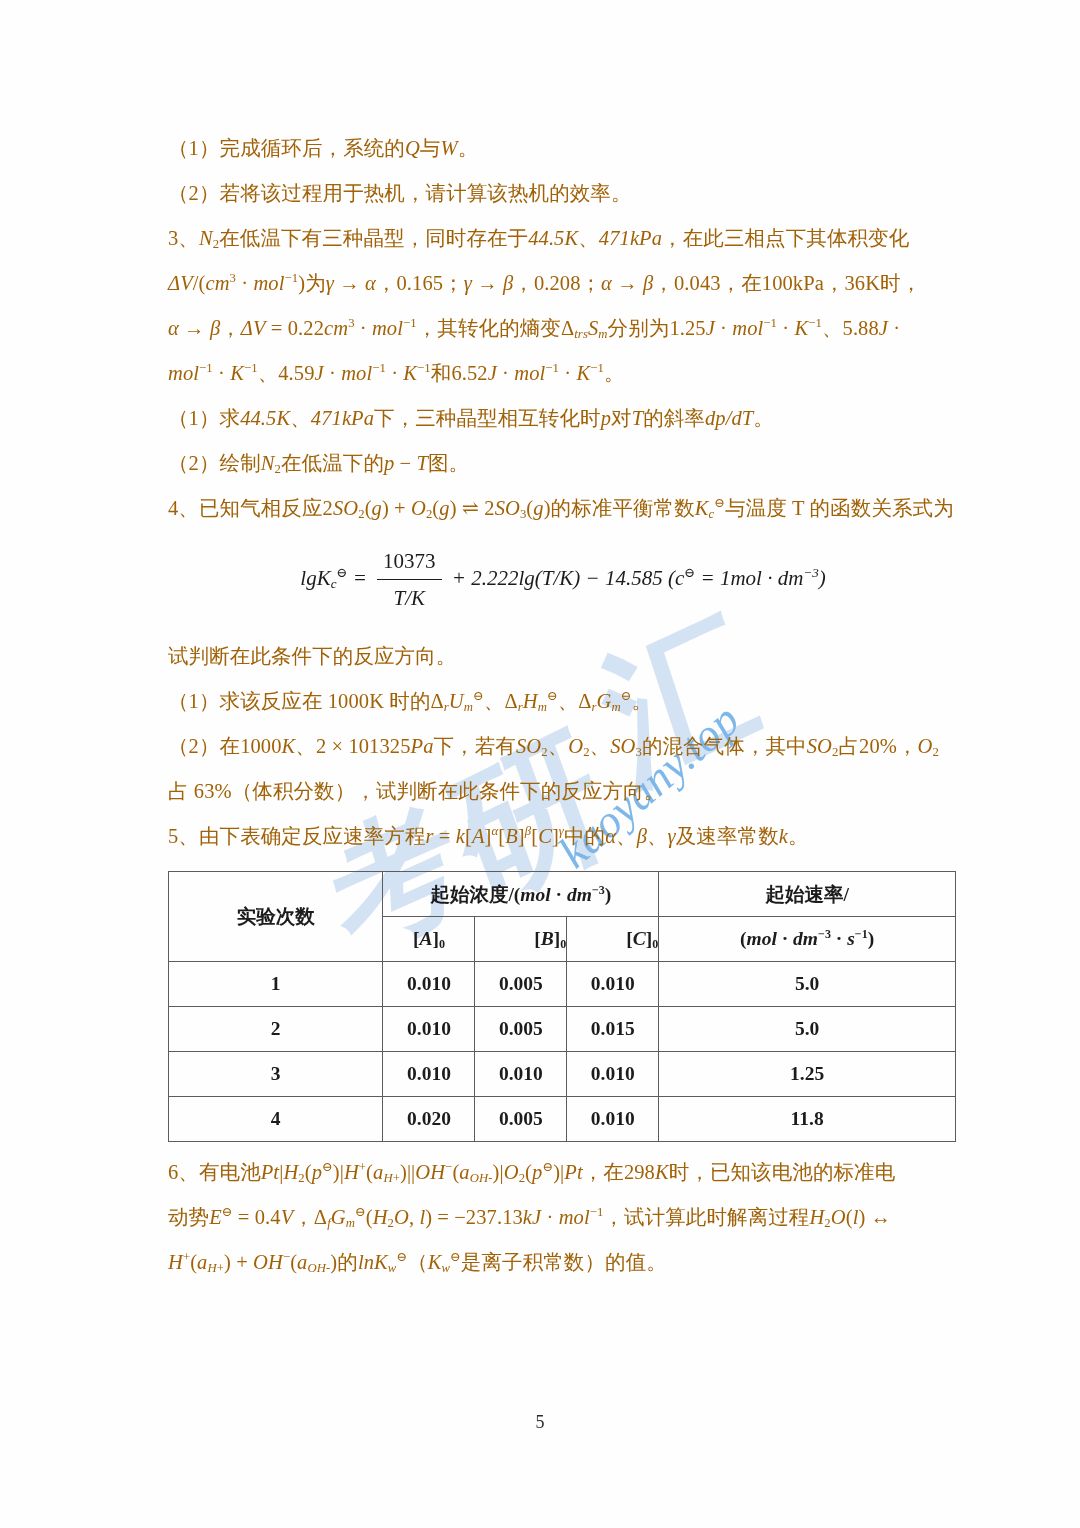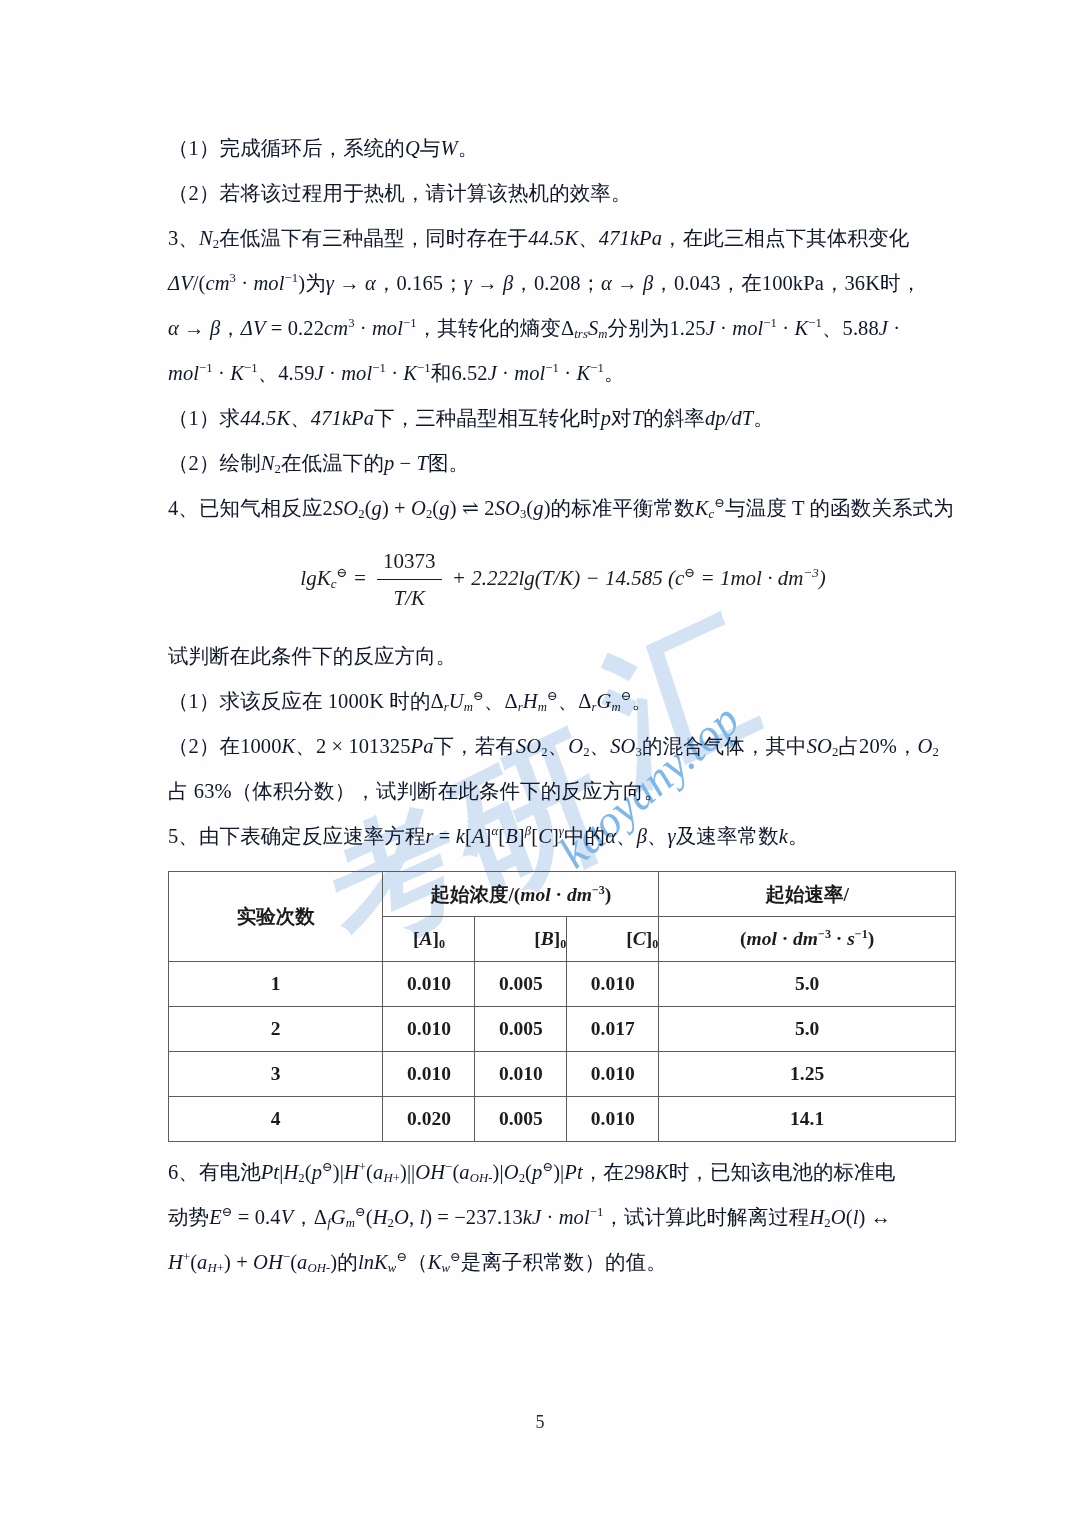--- a/index.html
+++ b/index.html
@@ -29,21 +29,21 @@
     width: 790px;
   }
 
   
   .para {
     font-size: 20.5px;
     line-height: 45px;
     letter-spacing: 0.1px;
     margin: 0 0 0 0;
     white-space: normal;
-    color: #0f172a;
+    color: #a16207;
   }
 
   
   i, .mi {
     font-family: "Liberation Serif", "DejaVu Serif", serif;
     font-style: italic;
   }
   sup { font-size: 0.62em; vertical-align: super; line-height: 0; }
   sub { font-size: 0.62em; vertical-align: -0.26em; line-height: 0; }
 
@@ -250,36 +250,36 @@
             <td class="cell-val">1</td>
             <td class="cell-val">0.010</td>
             <td class="cell-val">0.005</td>
             <td class="cell-val">0.010</td>
             <td class="cell-val">5.0</td>
           </tr>
           <tr>
             <td class="cell-val">2</td>
             <td class="cell-val">0.010</td>
             <td class="cell-val">0.005</td>
-            <td class="cell-val">0.017</td>
+            <td class="cell-val">0.015</td>
             <td class="cell-val">5.0</td>
           </tr>
           <tr>
             <td class="cell-val">3</td>
             <td class="cell-val">0.010</td>
             <td class="cell-val">0.010</td>
             <td class="cell-val">0.010</td>
             <td class="cell-val">1.25</td>
           </tr>
           <tr>
             <td class="cell-val">4</td>
             <td class="cell-val">0.020</td>
             <td class="cell-val">0.005</td>
             <td class="cell-val">0.010</td>
-            <td class="cell-val">14.1</td>
+            <td class="cell-val">11.8</td>
           </tr>
         </tbody>
       </table>
     </div>
 
     <p class="para">
       6、有电池<i>Pt</i>|<i>H</i><sub>2</sub>(<i>p</i><sup>⊖</sup>)|<i>H</i><sup>+</sup>(<i>a<sub>H</sub></i><sub>+</sub>)||<i>OH</i><sup>−</sup>(<i>a<sub>OH</sub></i><sub>-</sub>)|<i>O</i><sub>2</sub>(<i>p</i><sup>⊖</sup>)|<i>Pt</i>，在298<i>K</i>时，已知该电池的标准电
     </p>
     <p class="para">
       动势<i>E</i><sup>⊖</sup> = 0.4<i>V</i>，Δ<sub><i>f</i></sub><i>G<sub>m</sub></i><sup>⊖</sup>(<i>H</i><sub>2</sub><i>O</i>, <i>l</i>) = −237.13<i>kJ</i> · <i>mol</i><sup>−1</sup>，试计算此时解离过程<i>H</i><sub>2</sub><i>O</i>(<i>l</i>) ↔

